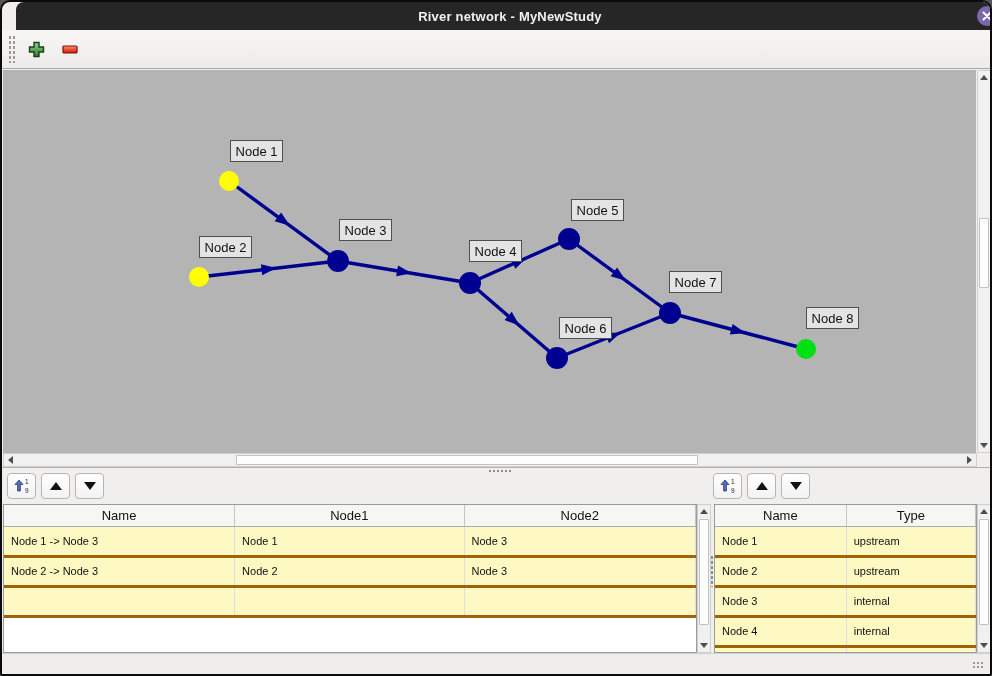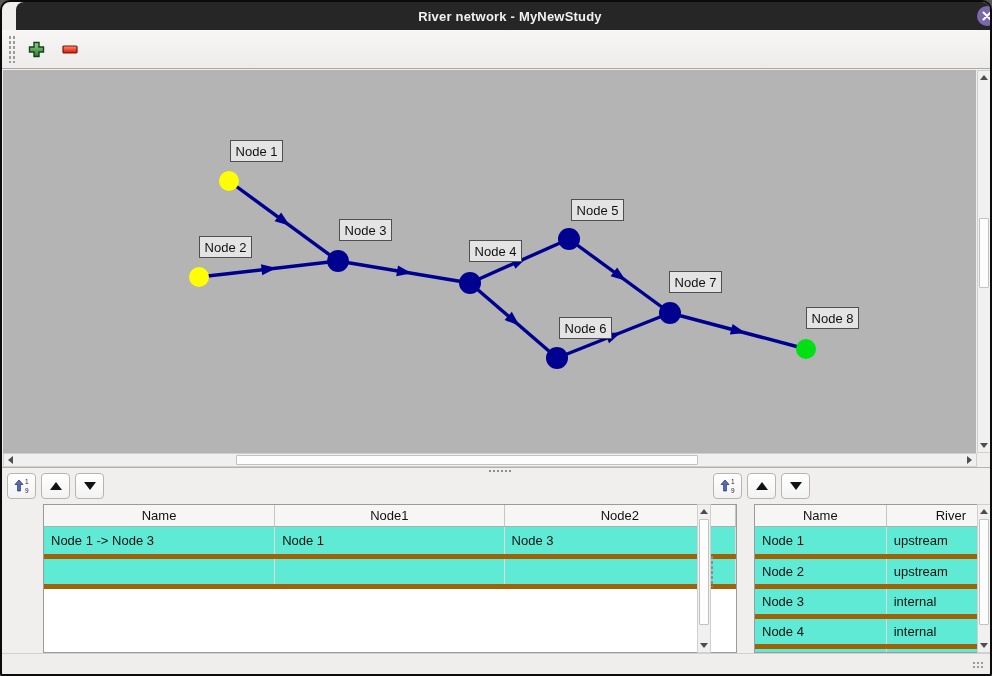--- a/index.html
+++ b/index.html
@@ -37,26 +37,26 @@
   .tri-left{border-top:4px solid transparent;border-bottom:4px solid transparent;border-right:5px solid #4e4e4e;}
   .tri-right{border-top:4px solid transparent;border-bottom:4px solid transparent;border-left:5px solid #4e4e4e;}
   
   .splitline{position:absolute;left:0;top:465px;width:100%;height:1px;background:#b3b2b0;}
   .splitdots{position:absolute;left:486px;top:467px;width:24px;height:4px;
              background-image:radial-gradient(#8d8d8d 1px,transparent 1.1px);background-size:4px 4px;cursor:row-resize;}
   
   .btnrow{position:absolute;top:471px;height:27px;display:flex;gap:5px;}
   .sqbtn{width:29px;height:26px;background:linear-gradient(#ffffff,#f3f3f3);border:1px solid #b6b5b3;
          border-radius:4px;display:flex;align-items:center;justify-content:center;padding:0;cursor:pointer;}
-  .tablebox{position:absolute;top:502px;height:149px;background:#fff;border:1px solid #9b9b9b;overflow:hidden;margin-left:40px;}
+  .tablebox{position:absolute;top:502px;height:149px;background:#fff;border:1px solid #9b9b9b;overflow:hidden;}
   table{border-collapse:collapse;table-layout:fixed;}
   th{height:21px;background:#f6f6f5;border-right:1px solid #c6c6c4;border-bottom:1px solid #aeaeac;
      font-size:13px;font-weight:normal;color:#111;padding:0;text-align:center;}
-  td{height:30px;background:#5eead4;border-right:1px solid #dcdcda;border-bottom:5px solid #a16207;
-     font-size:13px;color:#111;padding:0 0 0 7px;overflow:hidden;white-space:nowrap;}
+  td{height:30px;background:#fef9c3;border-right:1px solid #dcdcda;border-bottom:3px solid #a16207;
+     font-size:11px;color:#111;padding:0 0 0 7px;overflow:hidden;white-space:nowrap;}
   .tsb{position:absolute;top:502px;width:14px;height:149px;background:#f0f0f0;border:1px solid #cfcfcd;}
   .grip-mid{position:absolute;left:708px;top:553px;width:5px;height:32px;
             background-image:radial-gradient(#8d8d8d 1px,transparent 1.1px);background-size:4px 5px;cursor:col-resize;}
   
   .footer{position:absolute;left:0;top:651px;width:100%;height:21px;background:#efeeec;border-top:1px solid #d2d1cf;}
   .resizegrip{position:absolute;right:6px;bottom:4px;width:12px;height:9px;
               background-image:radial-gradient(#9a9a9a 1px,transparent 1.1px);background-size:4px 4px;cursor:nwse-resize;}
 </style>
 </head>
 <body>
@@ -198,20 +198,25 @@
             <th>Node2</th>
           </tr>
         </thead>
         <tbody>
           <tr>
             <td>Node 1 -&gt; Node 3</td>
             <td>Node 1</td>
             <td>Node 3</td>
           </tr>
           <tr>
+            <td>Node 2 -&gt; Node 3</td>
+            <td>Node 2</td>
+            <td>Node 3</td>
+          </tr>
+          <tr>
             <td></td>
             <td></td>
             <td></td>
           </tr>
         </tbody>
       </table>
   </div>
   <div class="tsb" style="left:695px;">
     <div class="sb-btn" style="left:0;top:0;width:12px;height:13px;">
         <div class="tri tri-up"></div>
@@ -226,21 +231,21 @@
 
   <div class="tablebox" style="left:712px;width:263px;">
     <table id="nodes-tbl">
         <colgroup>
           <col style="width: 132px;">
           <col style="width: 130px;">
         </colgroup>
         <thead>
           <tr>
             <th>Name</th>
-            <th>River</th>
+            <th>Type</th>
           </tr>
         </thead>
         <tbody>
           <tr>
             <td>Node 1</td>
             <td>upstream</td>
           </tr>
           <tr>
             <td>Node 2</td>
             <td>upstream</td>

